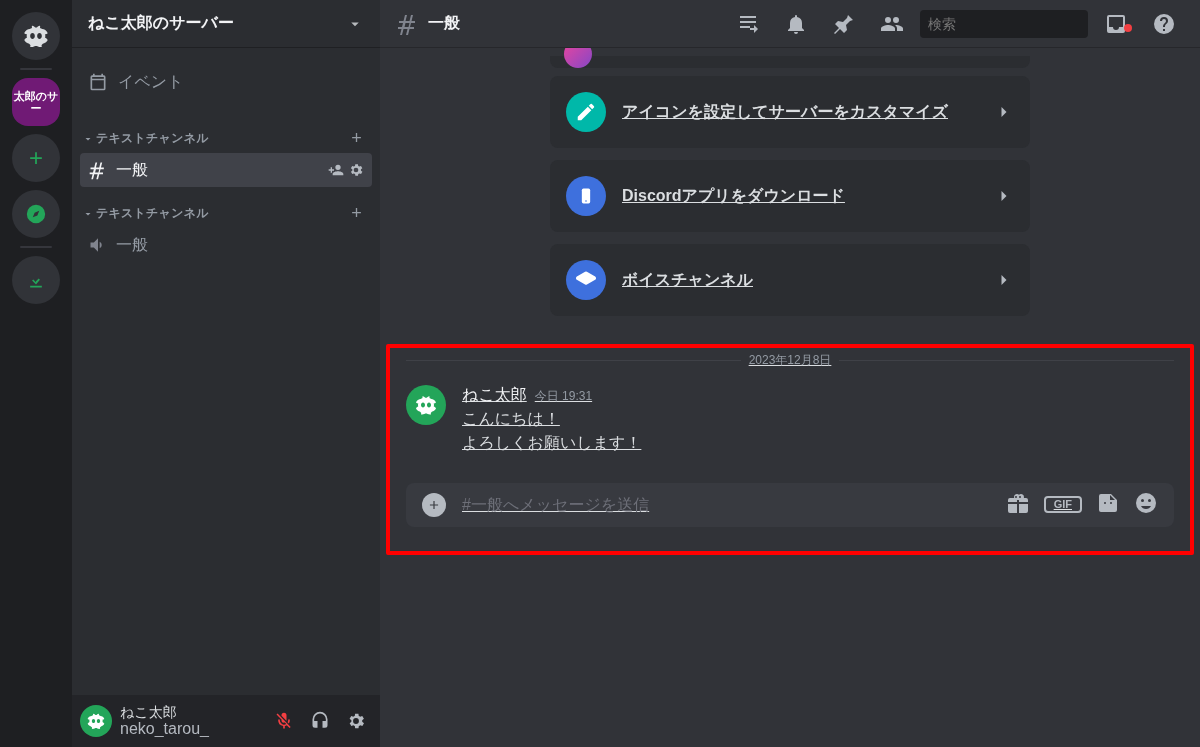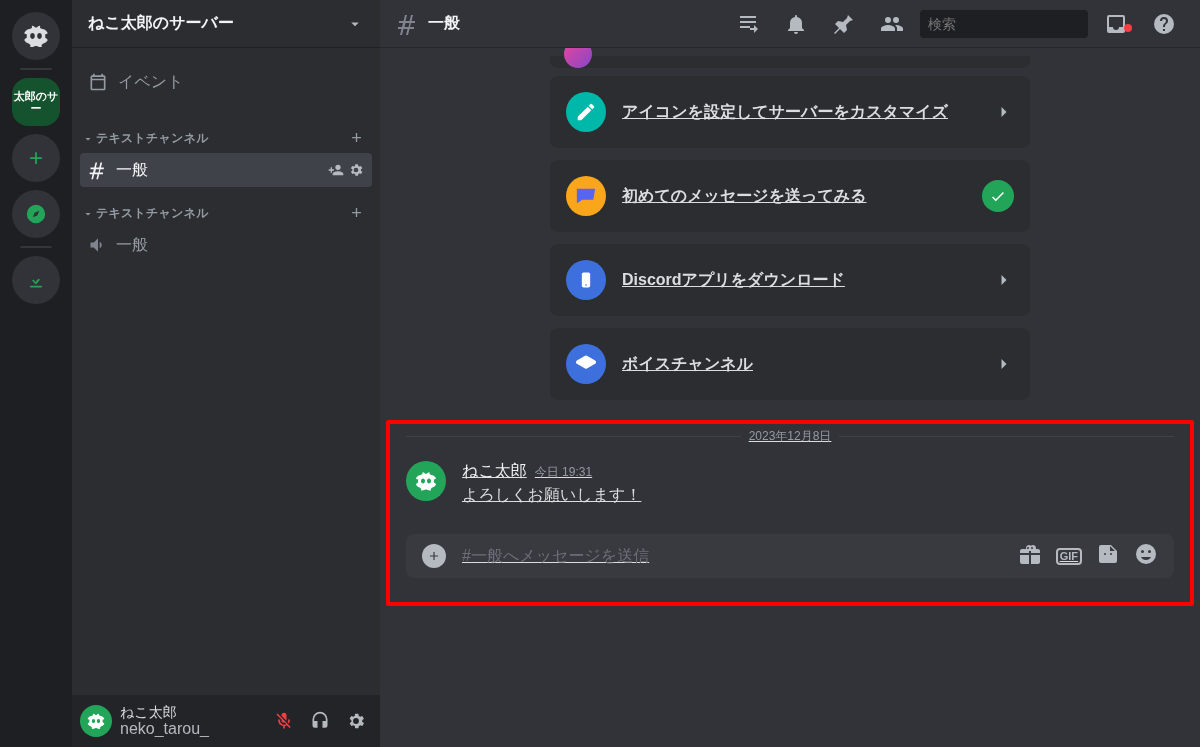--- a/index.html
+++ b/index.html
@@ -1,20 +1,20 @@
 <!DOCTYPE html>
 <html><head>
 <meta charset="utf-8">
 <style>
 * { margin: 0; padding: 0; box-sizing: border-box; font-family: "Hiragino Sans", "Meiryo", sans-serif; }
 body { background: #1e1f22; color: #dbdee1; width: 1200px; height: 747px; overflow: hidden; display: flex; }
 .guilds-bar { width: 72px; background: #1e1f22; display: flex; flex-direction: column; align-items: center; padding-top: 12px; gap: 8px; }
 .guild-item { width: 48px; height: 48px; border-radius: 24px; background: #313338; display: flex; align-items: center; justify-content: center; cursor: pointer; transition: border-radius .15s; font-size: 11px; color:#dbdee1; }
 .guild-item.home svg { width: 28px; height: 28px; fill: #dbdee1; }
-.guild-item.selected { border-radius: 16px; background: #14532d; color: #fff; font-weight:600; overflow:hidden; text-align:center; line-height:1.1; }
+.guild-item.selected { border-radius: 16px; background: #701a75; color: #fff; font-weight:600; overflow:hidden; text-align:center; line-height:1.1; }
 .guild-item.add { color: #23a559; font-size: 24px; font-weight: 400; }
 .guild-item.explore { color: #23a559; }
 .guild-item.download { color: #23a559; }
 .guild-sep { width: 32px; height: 2px; background: #35363c; border-radius: 1px; }
 .channels-sidebar { width: 308px; background: #2b2d31; display: flex; flex-direction: column; }
 .server-header { height: 48px; padding: 0 16px; display: flex; align-items: center; justify-content: space-between; border-bottom: 1px solid #1f2023; font-weight: 600; font-size: 16px; color: #f2f3f5; cursor: pointer; }
 .server-header .chev { opacity: .8; }
 .channels-scroll { flex: 1; overflow-y: auto; padding: 0 8px; }
 .events-item { display: flex; align-items: center; gap: 10px; height: 44px; padding: 0 8px; margin: 12px 0 8px; color: #949ba4; cursor: pointer; border-radius:4px; }
 .events-item svg { width: 20px; height: 20px; fill: #949ba4; }
@@ -69,22 +69,22 @@
 .msg-body .text { font-size:16px; color:#dbdee1; line-height:1.4; margin-top:2px; }
 .composer-wrap { padding:0 16px 20px; }
 .composer { background:#383a40; border-radius:8px; display:flex; align-items:center; padding:0 16px; height:44px; gap:16px; }
 .composer .attach { width:24px; height:24px; border-radius:50%; background:#b5bac1; display:flex; align-items:center; justify-content:center; cursor:pointer; }
 .composer .attach svg { width:14px; height:14px; fill:#383a40; }
 .composer input { flex:1; background:transparent; border:none; outline:none; font-size:16px; color:#dbdee1; }
 .composer input::placeholder { color:#6d6f78; }
 .composer-icons { display:flex; gap:14px; align-items:center; }
 .composer-icons .ci { cursor:pointer; }
 .composer-icons svg { width:24px; height:24px; fill:#b5bac1; }
-.gif-badge { font-size:11px; font-weight:700; color:#b5bac1; border:2px solid #b5bac1; border-radius:4px; padding:1px 2px; line-height:1; }
-.highlight-box { position:relative; border:4px solid #ff0000; margin:4px 6px 6px; border-radius:2px; padding-bottom:4px; }
+.gif-badge { font-size:11px; font-weight:700; color:#b5bac1; border:2px solid #b5bac1; border-radius:4px; padding:1px 8px; line-height:1; }
+.highlight-box { position:relative; border:4px solid #ff0000; margin:12px 6px 6px; border-radius:2px; padding-bottom:4px; }
 .inbox-dot { position:absolute; right:4px; bottom:4px; width:8px; height:8px; background:#f23f42; border-radius:50%; }
 .inbox-wrap { position:relative; }
 </style>
 </head>
 <body>
 
 <div class="guilds-bar">
   <div class="guild-item home">
     <svg viewBox="0 0 24 24">
         <path d="M19.7 13.3c.2-.4.3-.9.3-1.3 0-.5-.1-1-.3-1.4.9-.1 1.8-.5 2.3-1 0 0-1-3.3-4.6-3.6-.6-.4-1.3-.7-2-.9 0 0 .4-.9 0-1.8 0 0-1.6.1-2.7 1.5h-1.4C10.2 3.4 8.6 3.3 8.6 3.3c-.4.9 0 1.8 0 1.8-.7.2-1.4.5-2 .9C3 6.3 2 9.6 2 9.6c.5.5 1.4.9 2.3 1-.2.4-.3.9-.3 1.4 0 .4.1.9.3 1.3-1.6.8-2.3 2.1-2.3 2.1 1 2.4 3.9 3.1 3.9 3.1.4.5.9 1 1.4 1.4-.3.7-.2 1.5-.2 1.5 2.4.4 4-.9 4-.9h1.8s1.6 1.3 4 .9c0 0 .1-.8-.2-1.5.5-.4 1-.9 1.4-1.4 0 0 2.9-.7 3.9-3.1 0 0-.7-1.3-2.3-2.1zM9 14.5c-1.1 0-2-1.1-2-2.5s.9-2.5 2-2.5 2 1.1 2 2.5-.9 2.5-2 2.5zm6 0c-1.1 0-2-1.1-2-2.5s.9-2.5 2-2.5 2 1.1 2 2.5-.9 2.5-2 2.5z"></path>
@@ -243,33 +243,20 @@
             <svg width="22" height="22" viewBox="0 0 24 24" fill="#fff">
               <path d="M3 17.2V21h3.8L17.8 10 14 6.2 3 17.2zM20.7 7c.4-.4.4-1 0-1.4l-2.3-2.3a1 1 0 00-1.4 0L15 5.3 18.7 9l2-2z"></path>
             </svg>
           </div>
         <div class="otext">アイコンを設定してサーバーをカスタマイズ</div>
         <svg class="chev" viewBox="0 0 24 24">
             <path d="M9 6l6 6-6 6z"></path>
           </svg>
       </div>
       <div class="onboard-card">
-        <div class="oicon" style="background:#faa61a">
-            <svg width="22" height="22" viewBox="0 0 24 24" fill="#5865f2">
-              <path d="M2 4h20l-2 12H8l-6 4V4zm4 4h12v2H6V8zm0 4h8v2H6v-2z"></path>
-            </svg>
-          </div>
-        <div class="otext">初めてのメッセージを送ってみる</div>
-        <div class="done-badge">
-            <svg viewBox="0 0 24 24">
-              <path d="M9 16.2l-3.5-3.5L4 14l5 5 11-11-1.4-1.4z"></path>
-            </svg>
-          </div>
-      </div>
-      <div class="onboard-card">
         <div class="oicon" style="background:#3e70dd">
             <svg width="20" height="20" viewBox="0 0 24 24" fill="#fff">
               <rect x="7" y="3" width="10" height="18" rx="2"></rect>
               <circle cx="12" cy="18" r="1" fill="#3e70dd"></circle>
             </svg>
           </div>
         <div class="otext">Discordアプリをダウンロード</div>
         <svg class="chev" viewBox="0 0 24 24">
             <path d="M9 6l6 6-6 6z"></path>
           </svg>
@@ -295,20 +282,21 @@
         <div class="msg-avatar">
           <svg viewBox="0 0 24 24">
               <path d="M19.7 13.3c.2-.4.3-.9.3-1.3 0-.5-.1-1-.3-1.4.9-.1 1.8-.5 2.3-1 0 0-1-3.3-4.6-3.6-.6-.4-1.3-.7-2-.9 0 0 .4-.9 0-1.8 0 0-1.6.1-2.7 1.5h-1.4C10.2 3.4 8.6 3.3 8.6 3.3c-.4.9 0 1.8 0 1.8-.7.2-1.4.5-2 .9C3 6.3 2 9.6 2 9.6c.5.5 1.4.9 2.3 1-.2.4-.3.9-.3 1.4 0 .4.1.9.3 1.3-1.6.8-2.3 2.1-2.3 2.1 1 2.4 3.9 3.1 3.9 3.1.4.5.9 1 1.4 1.4-.3.7-.2 1.5-.2 1.5 2.4.4 4-.9 4-.9h1.8s1.6 1.3 4 .9c0 0 .1-.8-.2-1.5.5-.4 1-.9 1.4-1.4 0 0 2.9-.7 3.9-3.1 0 0-.7-1.3-2.3-2.1zM9 14.5c-1.1 0-2-1.1-2-2.5s.9-2.5 2-2.5 2 1.1 2 2.5-.9 2.5-2 2.5zm6 0c-1.1 0-2-1.1-2-2.5s.9-2.5 2-2.5 2 1.1 2 2.5-.9 2.5-2 2.5z"></path>
             </svg>
         </div>
         <div class="msg-body">
           <div class="author-line">
             <span class="author">ねこ太郎</span>
             <span class="ts">今日 19:31</span>
           </div>
+          <div class="text">こんにちは！</div>
           <div class="text">よろしくお願いします！</div>
         </div>
       </div>
 
       <div class="composer-wrap" style="padding-top:24px;">
         <div class="composer">
           <div class="attach">
               <svg viewBox="0 0 24 24">
                 <path d="M11 5h2v6h6v2h-6v6h-2v-6H5v-2h6z"></path>
               </svg>

